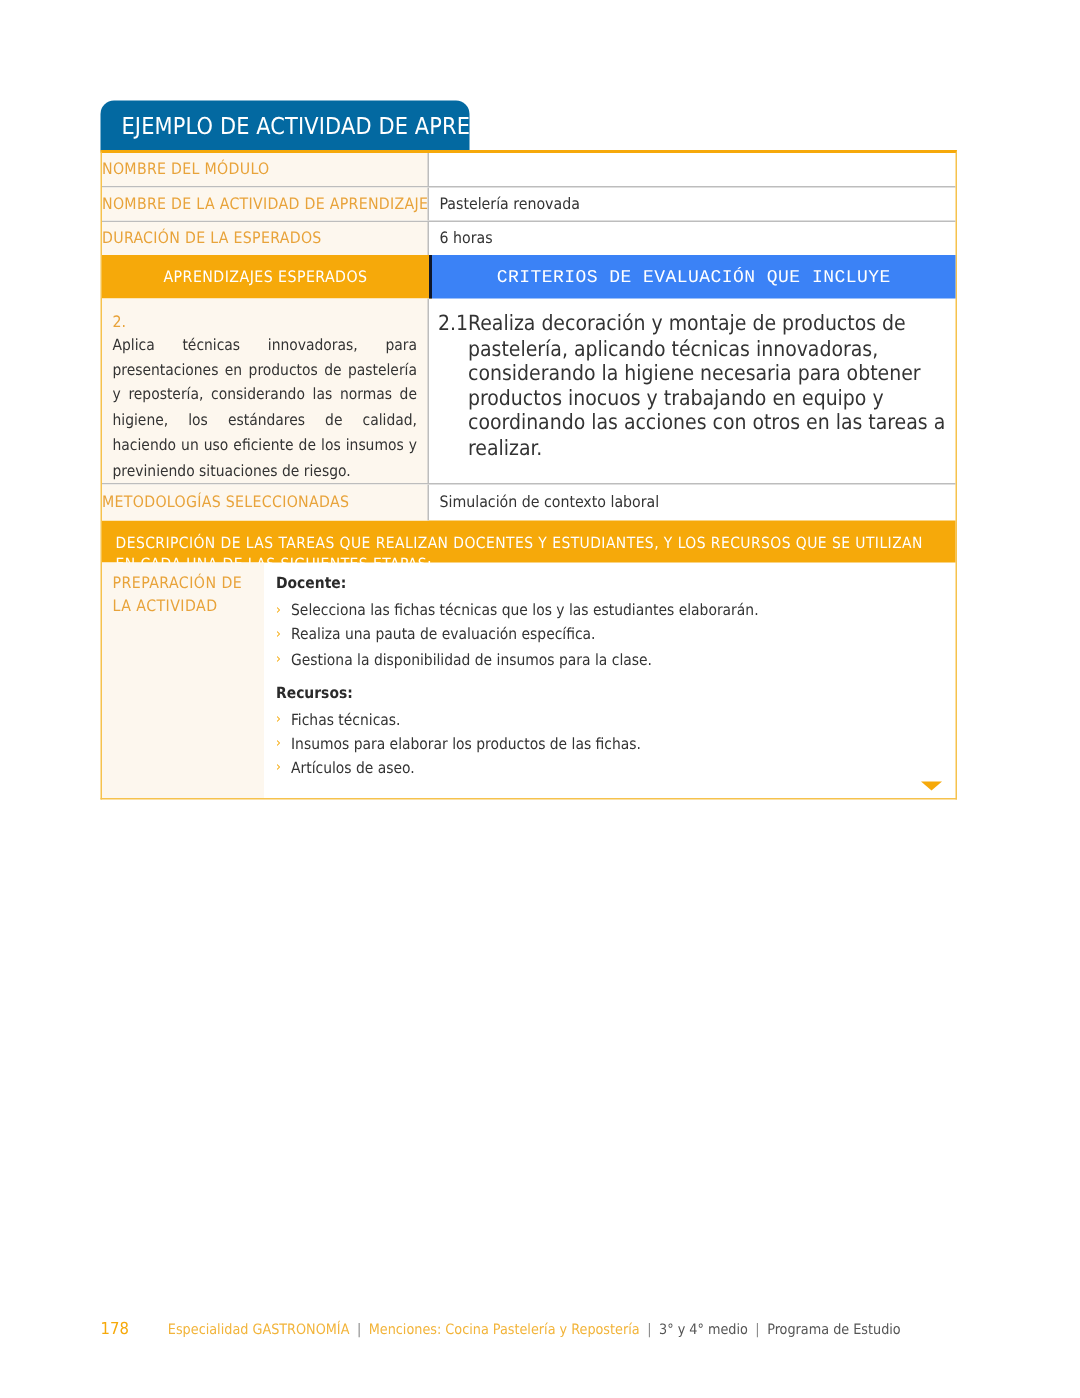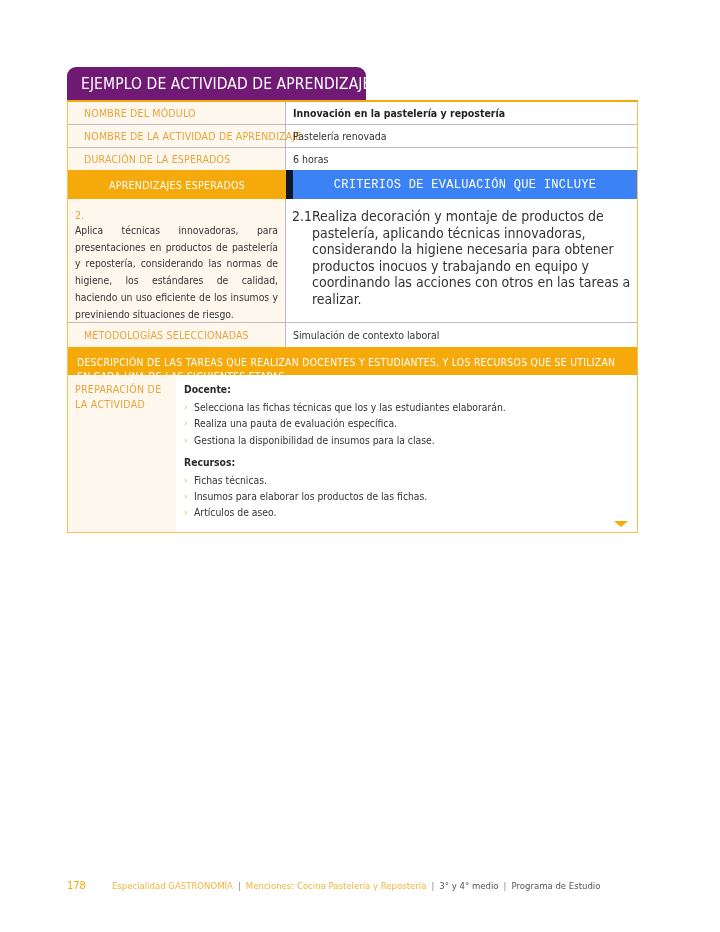--- a/index.html
+++ b/index.html
@@ -12,23 +12,23 @@
       height: 932px;
       position: relative;
       font-family: "DejaVu Sans Condensed", "DejaVu Sans", sans-serif;
       color: #3a3a3a;
       overflow: hidden;
     }
     .page-title-tab {
       position: absolute;
       left: 67px;
       top: 67px;
-      width: 299px;
+      width: 246px;
       height: 34px;
-      background: #701a75;
+      background: #0369a1;
       border-radius: 9px 9px 0 0;
       color: #ffffff;
       font-size: 15.5px;
       letter-spacing: 0.1px;
       line-height: 34px;
       padding-left: 14px;
       box-sizing: border-box;
       white-space: nowrap;
       text-align: right;
     }
@@ -46,21 +46,21 @@
       display: flex;
       border-bottom: 1px solid #bdbdbd;
     }
     .row:last-child { border-bottom: none; }
     .cell-label {
       width: 218px;
       box-sizing: border-box;
       background: #fdf7ee;
       color: #e8a33a;
       font-size: 10.5px;
-      padding: 0 16px;
+      padding: 0 0;
       border-right: 1px solid #bdbdbd;
       display: flex;
       align-items: center;
       white-space: nowrap;
       letter-spacing: 0.2px;
     }
     .cell-value {
       flex: 1;
       font-size: 10.5px;
       padding: 0 7px;
@@ -77,21 +77,21 @@
     }
     .hdr-orange {
       width: 218px;
       background: #f6a90a;
       color: #fff;
       font-size: 10.5px;
       display: flex;
       align-items: center;
       justify-content: center;
       letter-spacing: 0.3px;
-      border-right: 7px solid #0f172a;
+      border-right: 2px solid #0f172a;
     }
     .hdr-gray {
       flex: 1;
       background: #3b82f6;
       color: #fff;
       font-size: 12px;
       display: flex;
       align-items: center;
       justify-content: center;
       letter-spacing: 0.3px;
@@ -214,21 +214,20 @@
   </style>
 </head>
 <body>
 
 <div class="page-title-tab">EJEMPLO DE ACTIVIDAD DE APRENDIZAJE</div>
 
 <div class="sheet">
 
   <div class="row h22">
     <div class="cell-label">NOMBRE DEL MÓDULO</div>
-    <div class="cell-value bold">Innovación en la pastelería y repostería</div>
   </div>
   <div class="row h22">
     <div class="cell-label">NOMBRE DE LA ACTIVIDAD DE APRENDIZAJE</div>
     <div class="cell-value">Pastelería renovada</div>
   </div>
   <div class="row h22" style="border-bottom:none;">
     <div class="cell-label">DURACIÓN DE LA ESPERADOS</div>
     <div class="cell-value">6 horas</div>
   </div>
 

